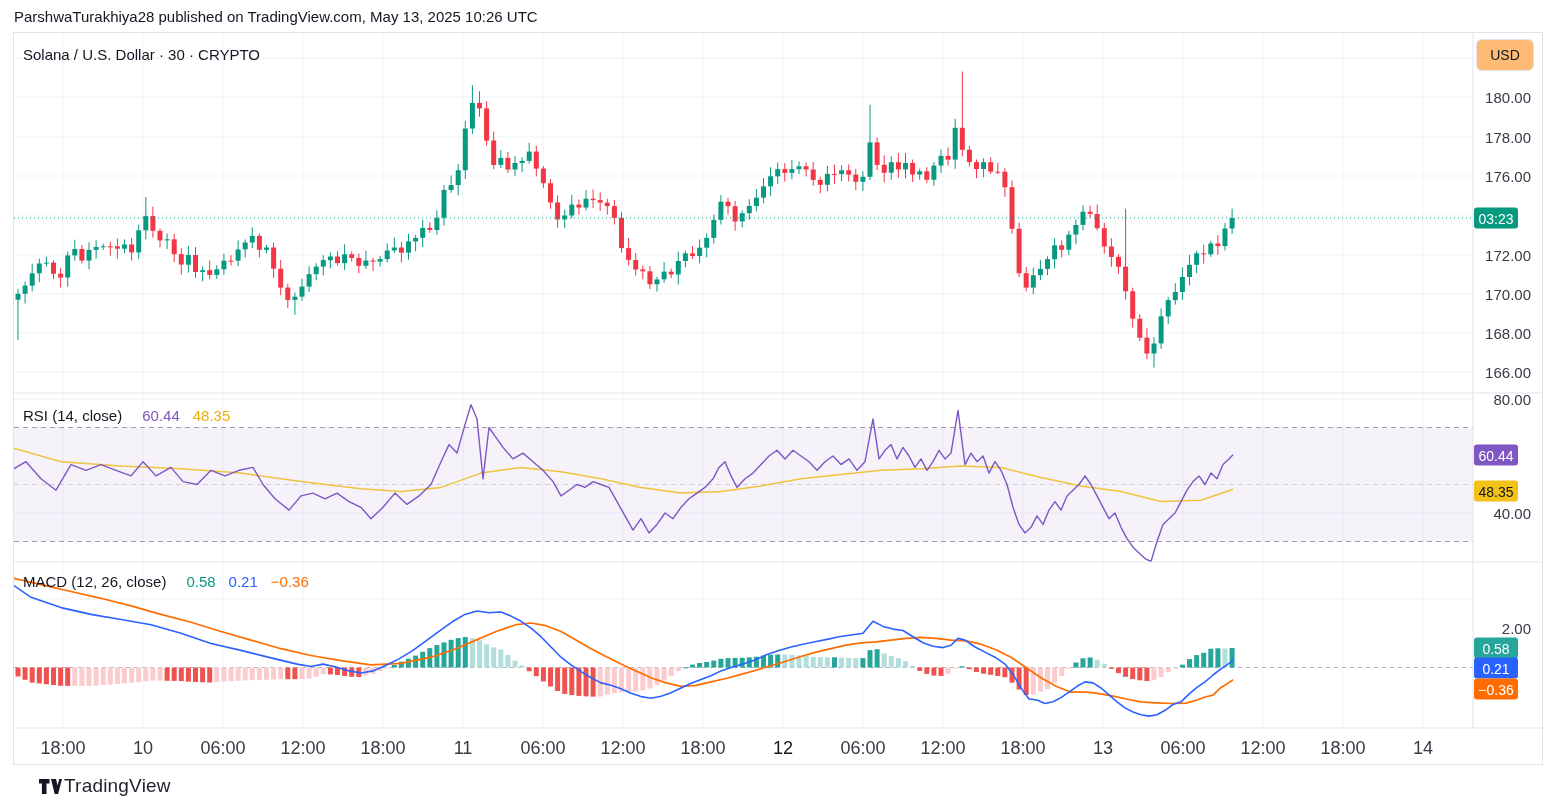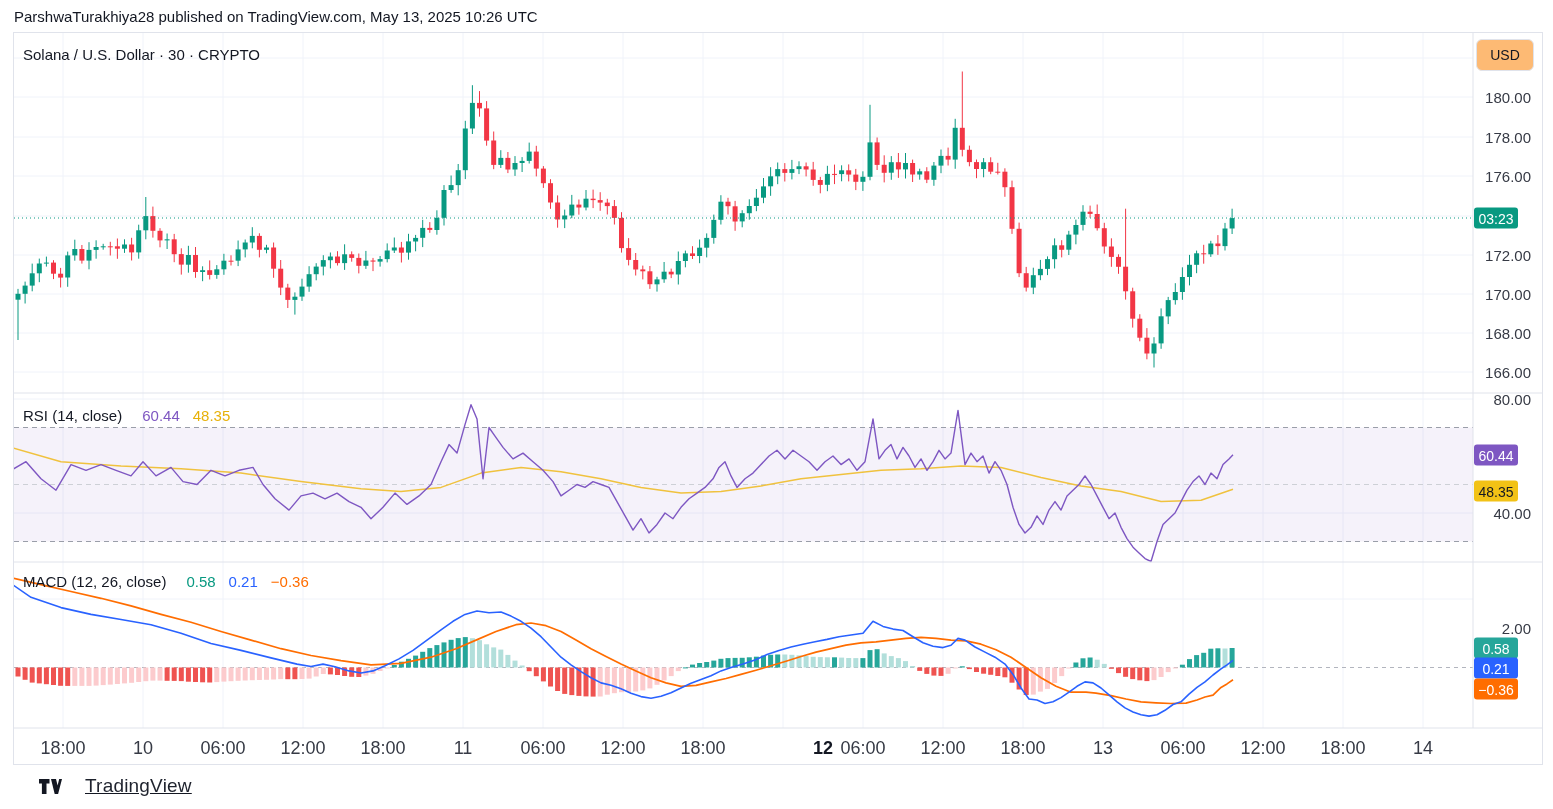--- a/index.html
+++ b/index.html
@@ -16,22 +16,22 @@
   .yellow{color:#e7b10a;font-weight:400;}
   .blue{color:#2962ff;font-weight:400;}
   .orange{color:#ff6d00;font-weight:400;}
   .usd-btn{position:absolute;top:6px;right:8px;width:56px;height:30px;border:1px solid #e0e3eb;border-radius:6px;
            display:flex;align-items:center;justify-content:center;font-size:14px;color:#131722;background:#fdba74;z-index:6;margin-left:40px;}
   .axis-label{position:absolute;right:11px;transform:translateY(-50%);font-size:15px;color:#363a45;z-index:4;white-space:nowrap;}
   .badge{position:absolute;left:1460px;width:44px;height:21px;border-radius:3px;font-size:14px;
          display:flex;align-items:center;justify-content:center;transform:translateY(-50%);z-index:5;}
   .tlabel{position:absolute;top:703px;height:24px;line-height:24px;transform:translateX(-50%);
           font-size:18px;color:#363a45;z-index:4;white-space:nowrap;}
-  .tlabel.bold{font-weight:700;color:#131722;margin-left:40px;}
-  .footer{position:absolute;left:39px;top:763px;height:46px;display:flex;align-items:center;gap:23px;text-decoration:underline;}
+  .tlabel.bold{font-weight:400;color:#131722;}
+  .footer{position:absolute;left:39px;top:763px;height:46px;display:flex;align-items:center;gap:2px;}
   .brand{font-size:19px;font-weight:500;color:#1e222d;letter-spacing:.2px;}
 </style>
 </head>
 <body>
 
 <div class="header">ParshwaTurakhiya28 published on TradingView.com, May 13, 2025 10:26 UTC</div>
 
 <div class="widget">
   <svg class="gfx" id="gfx" width="1528" height="731">
       <line x1="49" y1="0" x2="49" y2="695" stroke="#f0f3fa"></line>

